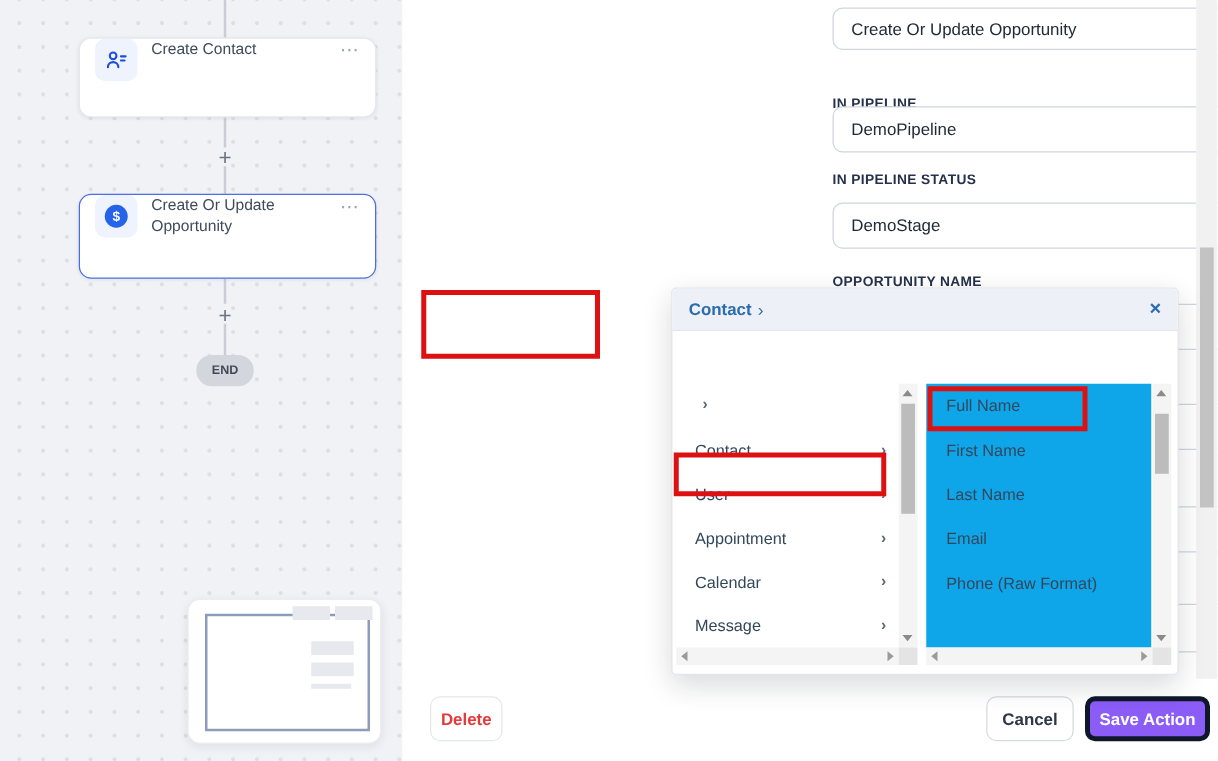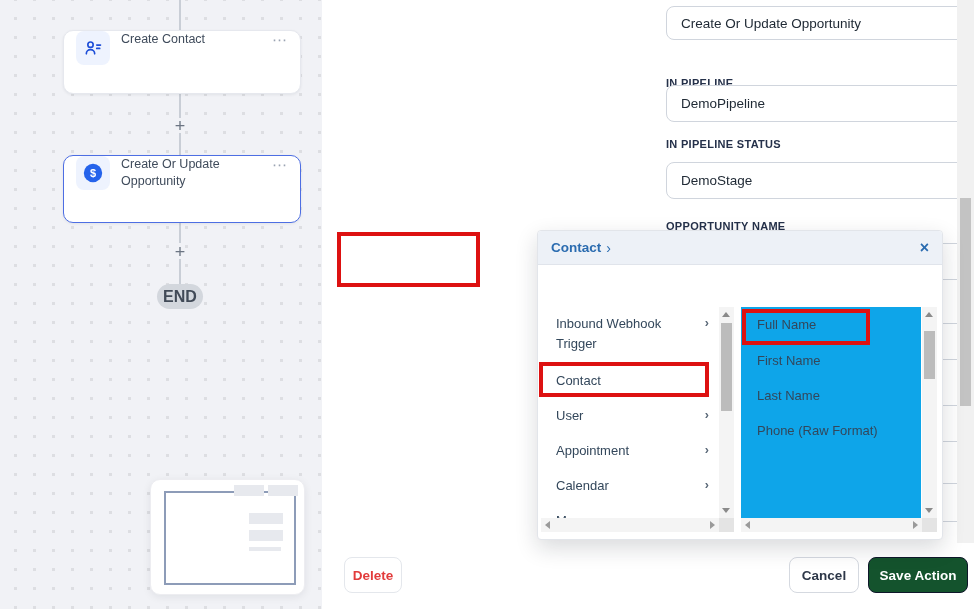--- a/index.html
+++ b/index.html
@@ -23,21 +23,21 @@
     box-shadow:0 1px 3px rgba(16,24,40,.07);
     display:flex; align-items:flex-start; padding:0 12px; gap:11px; cursor:pointer;
   }
   .node.selected { border:1.5px solid #4d6ee3; }
   .node-icon-box { width:34px; height:34px; border-radius:8px; background:#eef3fe;
                    display:flex; align-items:center; justify-content:center; flex:none; }
   .node-label { flex:1; font-size:12.5px; color:#3f4b5b; line-height:1.35; }
   .node-menu { color:#9aa3b2; font-size:15px; letter-spacing:1px; cursor:pointer; }
   .end-pill { position:absolute; left:157px; top:284px; width:46px; height:25px;
               background:#d3d7dd; border-radius:13px; color:#414a57;
-              font-size:16px; font-weight:bold; display:flex; align-items:center; justify-content:center; }
+              font-size:10px; font-weight:bold; display:flex; align-items:center; justify-content:center; }
 
   
   .minimap { position:absolute; left:150px; top:479px; width:155px; height:116px;
              background:#fff; border:1px solid #ededf1; border-radius:10px;
              box-shadow:0 2px 8px rgba(16,24,40,.08); cursor:pointer; }
   .mini-view { position:absolute; left:13px; top:11px; width:132px; height:94px;
                border:2px solid #8d9cb8; background:#fff; }
   .mini-bar { position:absolute; background:#e7e9ee; }
 
   
@@ -94,21 +94,21 @@
 
   
   .redbox { position:absolute; border:4px solid #dd1111; z-index:30; pointer-events:none; }
 
   
   .btn { position:absolute; top:557px; height:36px; border-radius:8px; font-size:13.5px;
          font-weight:bold; display:flex; align-items:center; justify-content:center;
          cursor:pointer; font-family:"Liberation Sans", sans-serif; }
   .btn-delete { left:344px; width:58px; background:#fff; border:1px solid #e4e7ec; color:#e23b3b; }
   .btn-cancel { left:789px; width:70px; background:#fff; border:1px solid #d5d9e0; color:#2d3748; }
-  .btn-save   { left:868px; width:100px; background:#14532d; border:1px solid #0f172a; color:#fff; }
+  .btn-save   { left:868px; width:100px; background:#8b5cf6; border:4px solid #0f172a; color:#fff; }
 </style>
 </head>
 <body>
 
 <div id="app">
 
   <div class="canvas">
     <div class="connector" style="top:0; height:30px;"></div>
     <div class="connector" style="top:94px; height:24px;"></div>
     <div class="connector" style="top:133px; height:22px;"></div>
@@ -190,21 +190,20 @@
 
   <div class="picker">
     <div class="picker-head">
       <span class="crumb">Contact</span>
       <span class="crumb-chev">›</span>
       <span class="picker-close">×</span>
     </div>
 
     <div class="cat-list">
       <div class="cat-row" style="padding-top:7px;">
-        <span class="lbl">Inbound Webhook Trigger</span>
         <span class="chev">›</span>
       </div>
       <div class="cat-row" style="height:35px;">
         <span class="lbl">Contact</span>
         <span class="chev">›</span>
       </div>
       <div class="cat-row" style="height:35px;">
         <span class="lbl">User</span>
         <span class="chev">›</span>
       </div>
@@ -231,20 +230,21 @@
     <div class="sb-h" style="left:3px; top:287px; width:178px;">
       <div class="tri left" style="left:4px; top:3px;"></div>
       <div class="tri right" style="right:4px; top:3px;"></div>
     </div>
     <div class="sb-corner" style="left:181px; top:287px;"></div>
 
     <div class="field-list">
       <div class="field-row">Full Name</div>
       <div class="field-row">First Name</div>
       <div class="field-row">Last Name</div>
+      <div class="field-row">Email</div>
       <div class="field-row">Phone (Raw Format)</div>
     </div>
 
     <div class="sb-v" style="left:384px; top:76px; height:211px;">
       <div class="tri up" style="left:3px; top:5px;"></div>
       <div class="sb-thumb-v" style="top:24px; height:48px;"></div>
       <div class="tri down" style="left:3px; bottom:5px;"></div>
     </div>
 
     <div class="sb-h" style="left:203px; top:287px; width:181px;">

